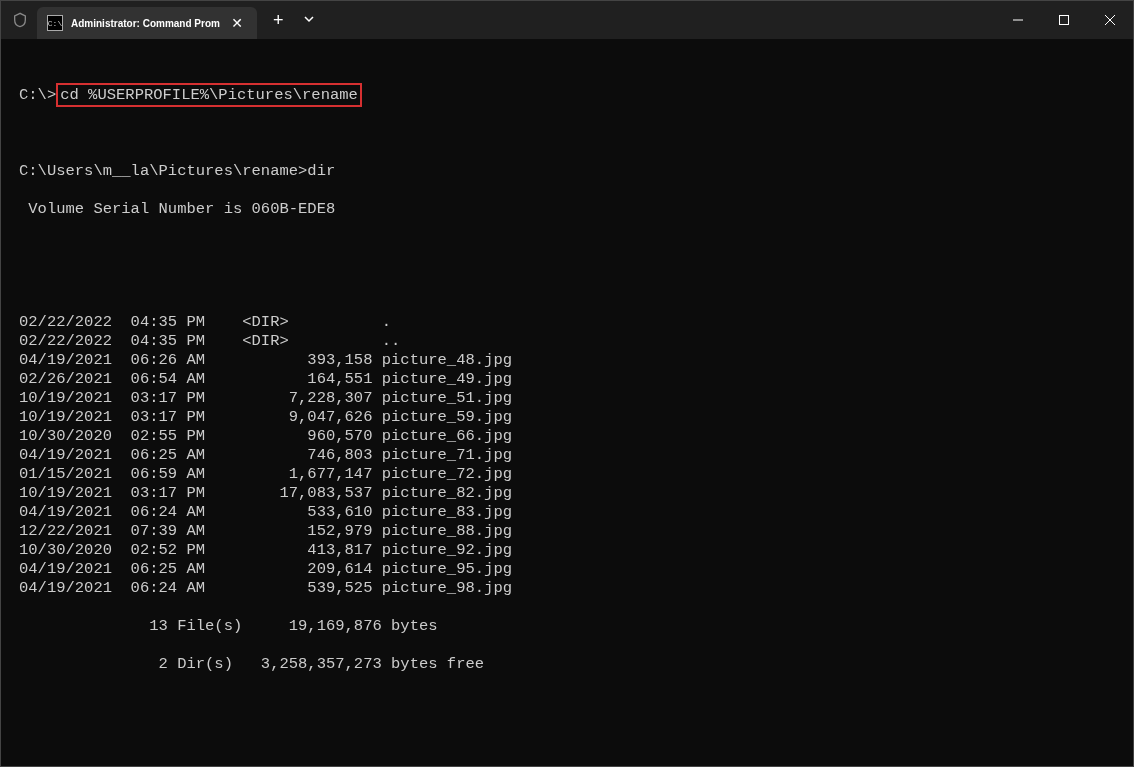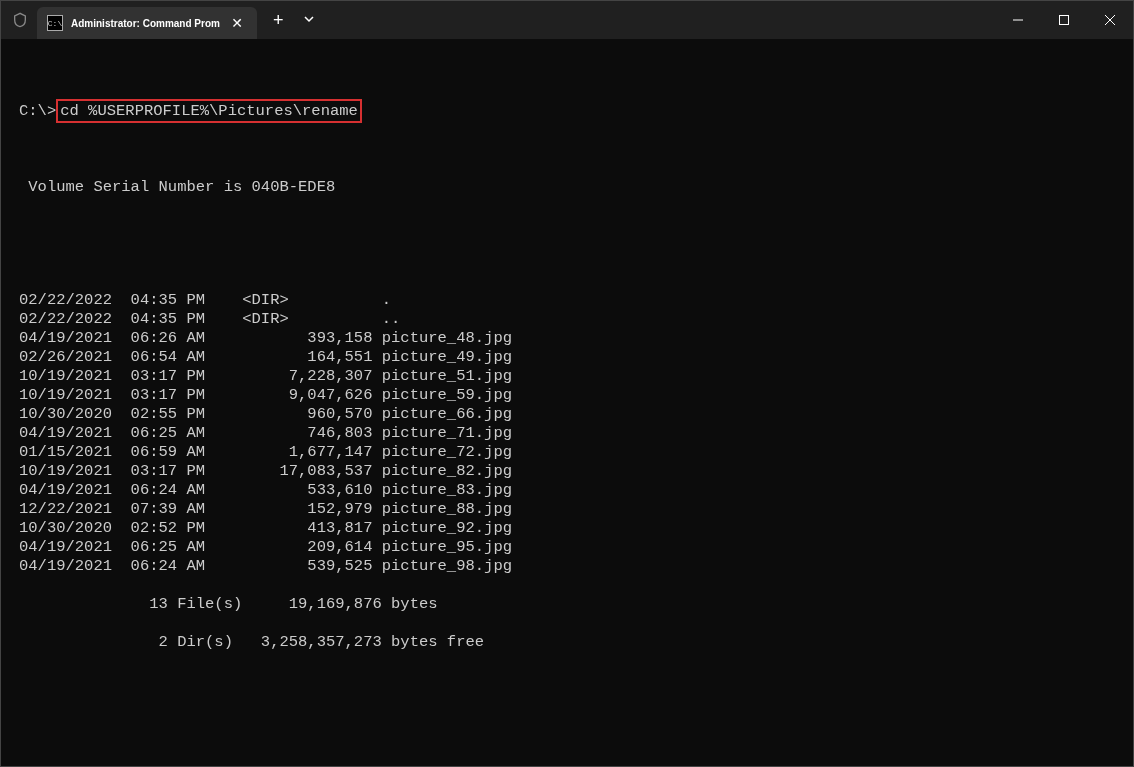--- a/index.html
+++ b/index.html
@@ -102,21 +102,21 @@
       display: flex;
       align-items: center;
       justify-content: center;
       color: #fff;
       font-family: Arial, sans-serif;
       cursor: pointer;
     }
     .terminal-body {
       background: #0c0c0c;
       height: calc(100% - 38px);
-      padding: 44px 18px 18px 18px;
+      padding: 28px 18px 18px 18px;
       color: #cccccc;
       font-size: 15.5px;
       line-height: 1.22;
       white-space: pre;
       overflow: hidden;
     }
     .highlight-box {
       border: 2px solid #d63031;
       display: inline;
       padding: 1px 2px;
@@ -163,21 +163,22 @@
           <line x1="0" y1="0" x2="10" y2="10" stroke="#fff" stroke-width="1"></line>
           <line x1="10" y1="0" x2="0" y2="10" stroke="#fff" stroke-width="1"></line>
         </svg>
     </div>
   </div>
 </div>
 
 <div class="terminal-body">
 <div class="terminal-line"><span>C:\&gt;</span><span class="highlight-box">cd %USERPROFILE%\Pictures\rename</span></div>
 <div class="terminal-line"> </div>
-<div class="terminal-line"> Volume Serial Number is 040B-EDE8</div>
+<div class="terminal-line">C:\Users\m__la\Pictures\rename&gt;dir</div>
+<div class="terminal-line"> Volume Serial Number is 060B-EDE8</div>
 <div class="terminal-line"> </div>
 <div class="terminal-line"> </div>
 <div id="entries-container"><div class="terminal-line">02/22/2022  04:35 PM    &lt;DIR&gt;          .</div><div class="terminal-line">02/22/2022  04:35 PM    &lt;DIR&gt;          ..</div><div class="terminal-line">04/19/2021  06:26 AM           393,158 picture_48.jpg</div><div class="terminal-line">02/26/2021  06:54 AM           164,551 picture_49.jpg</div><div class="terminal-line">10/19/2021  03:17 PM         7,228,307 picture_51.jpg</div><div class="terminal-line">10/19/2021  03:17 PM         9,047,626 picture_59.jpg</div><div class="terminal-line">10/30/2020  02:55 PM           960,570 picture_66.jpg</div><div class="terminal-line">04/19/2021  06:25 AM           746,803 picture_71.jpg</div><div class="terminal-line">01/15/2021  06:59 AM         1,677,147 picture_72.jpg</div><div class="terminal-line">10/19/2021  03:17 PM        17,083,537 picture_82.jpg</div><div class="terminal-line">04/19/2021  06:24 AM           533,610 picture_83.jpg</div><div class="terminal-line">12/22/2021  07:39 AM           152,979 picture_88.jpg</div><div class="terminal-line">10/30/2020  02:52 PM           413,817 picture_92.jpg</div><div class="terminal-line">04/19/2021  06:25 AM           209,614 picture_95.jpg</div><div class="terminal-line">04/19/2021  06:24 AM           539,525 picture_98.jpg</div></div>
 <div class="terminal-line">              13 File(s)     19,169,876 bytes</div>
 <div class="terminal-line">               2 Dir(s)   3,258,357,273 bytes free</div>
 
 
 </div>
 
 </body></html>

